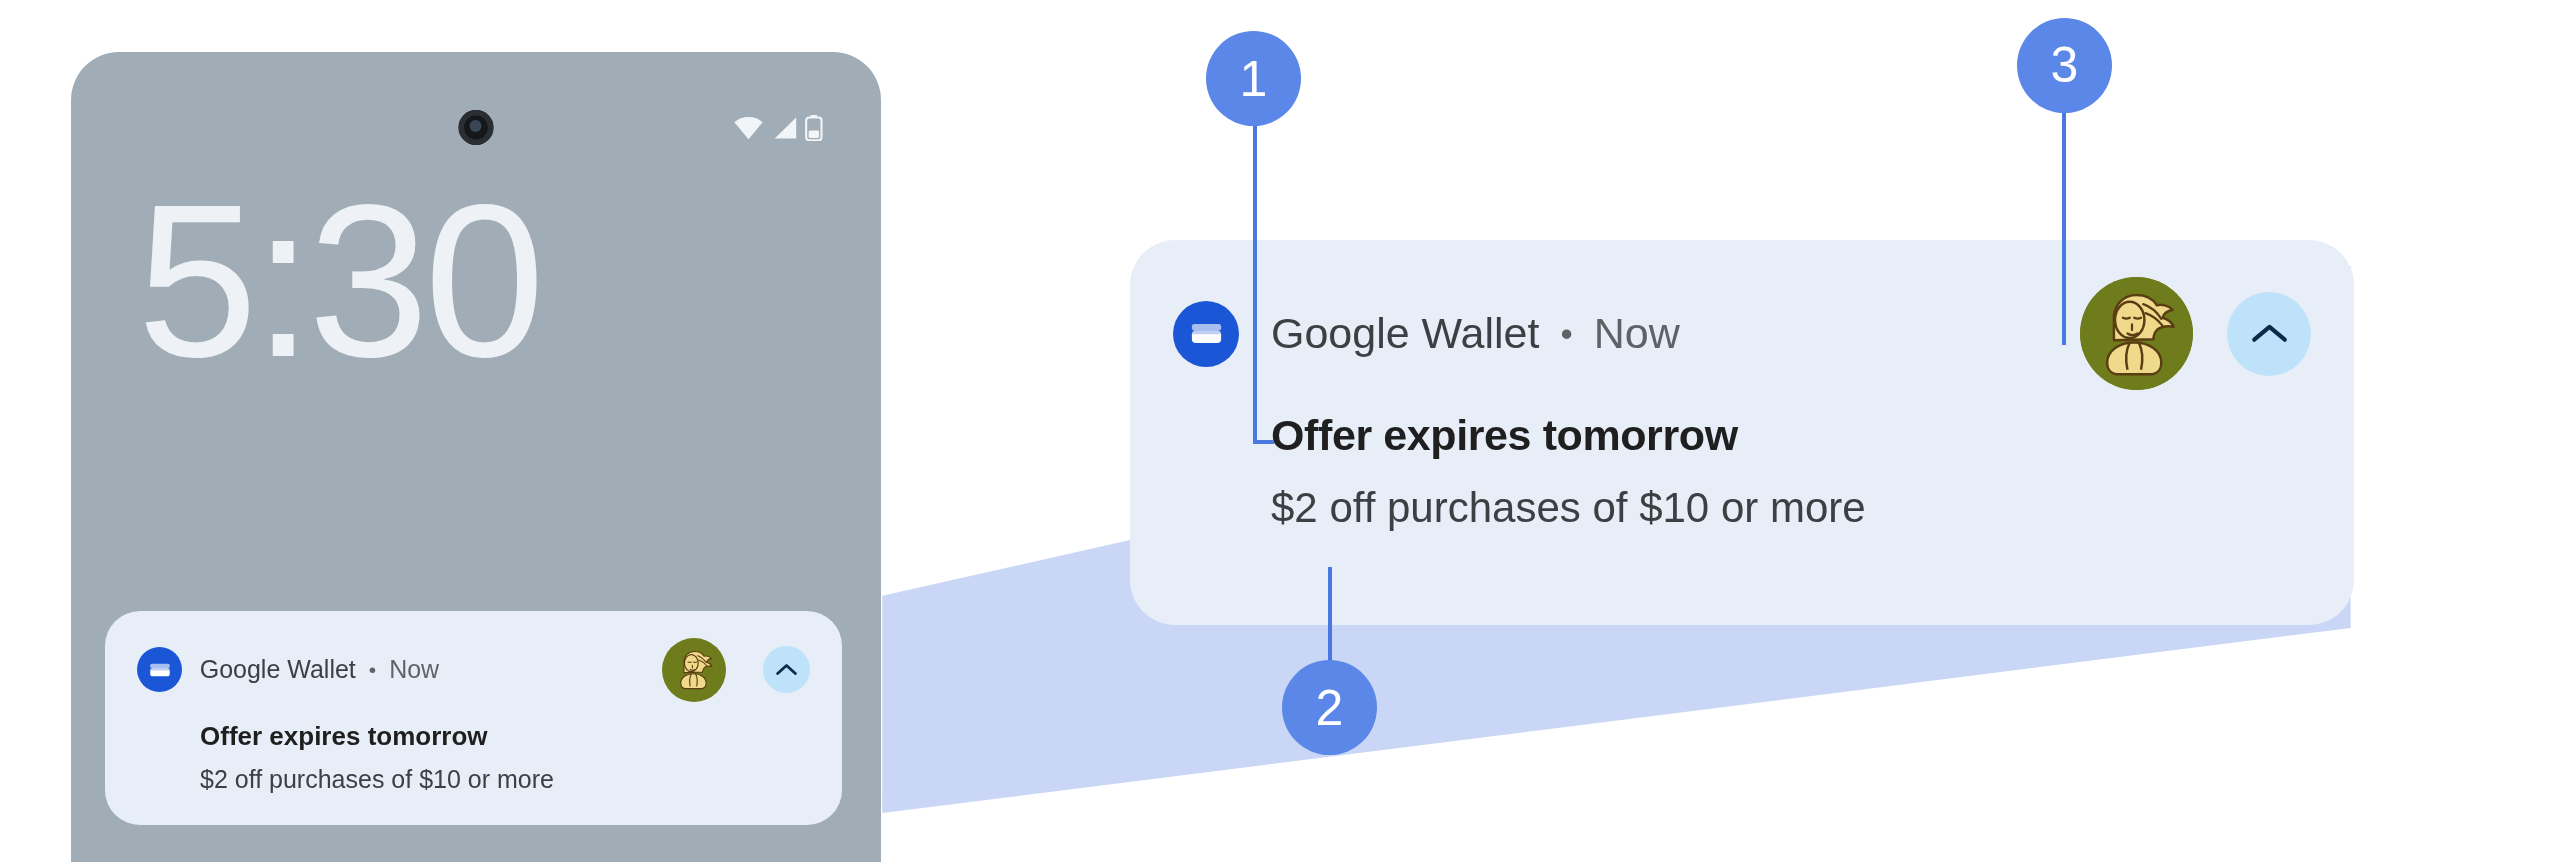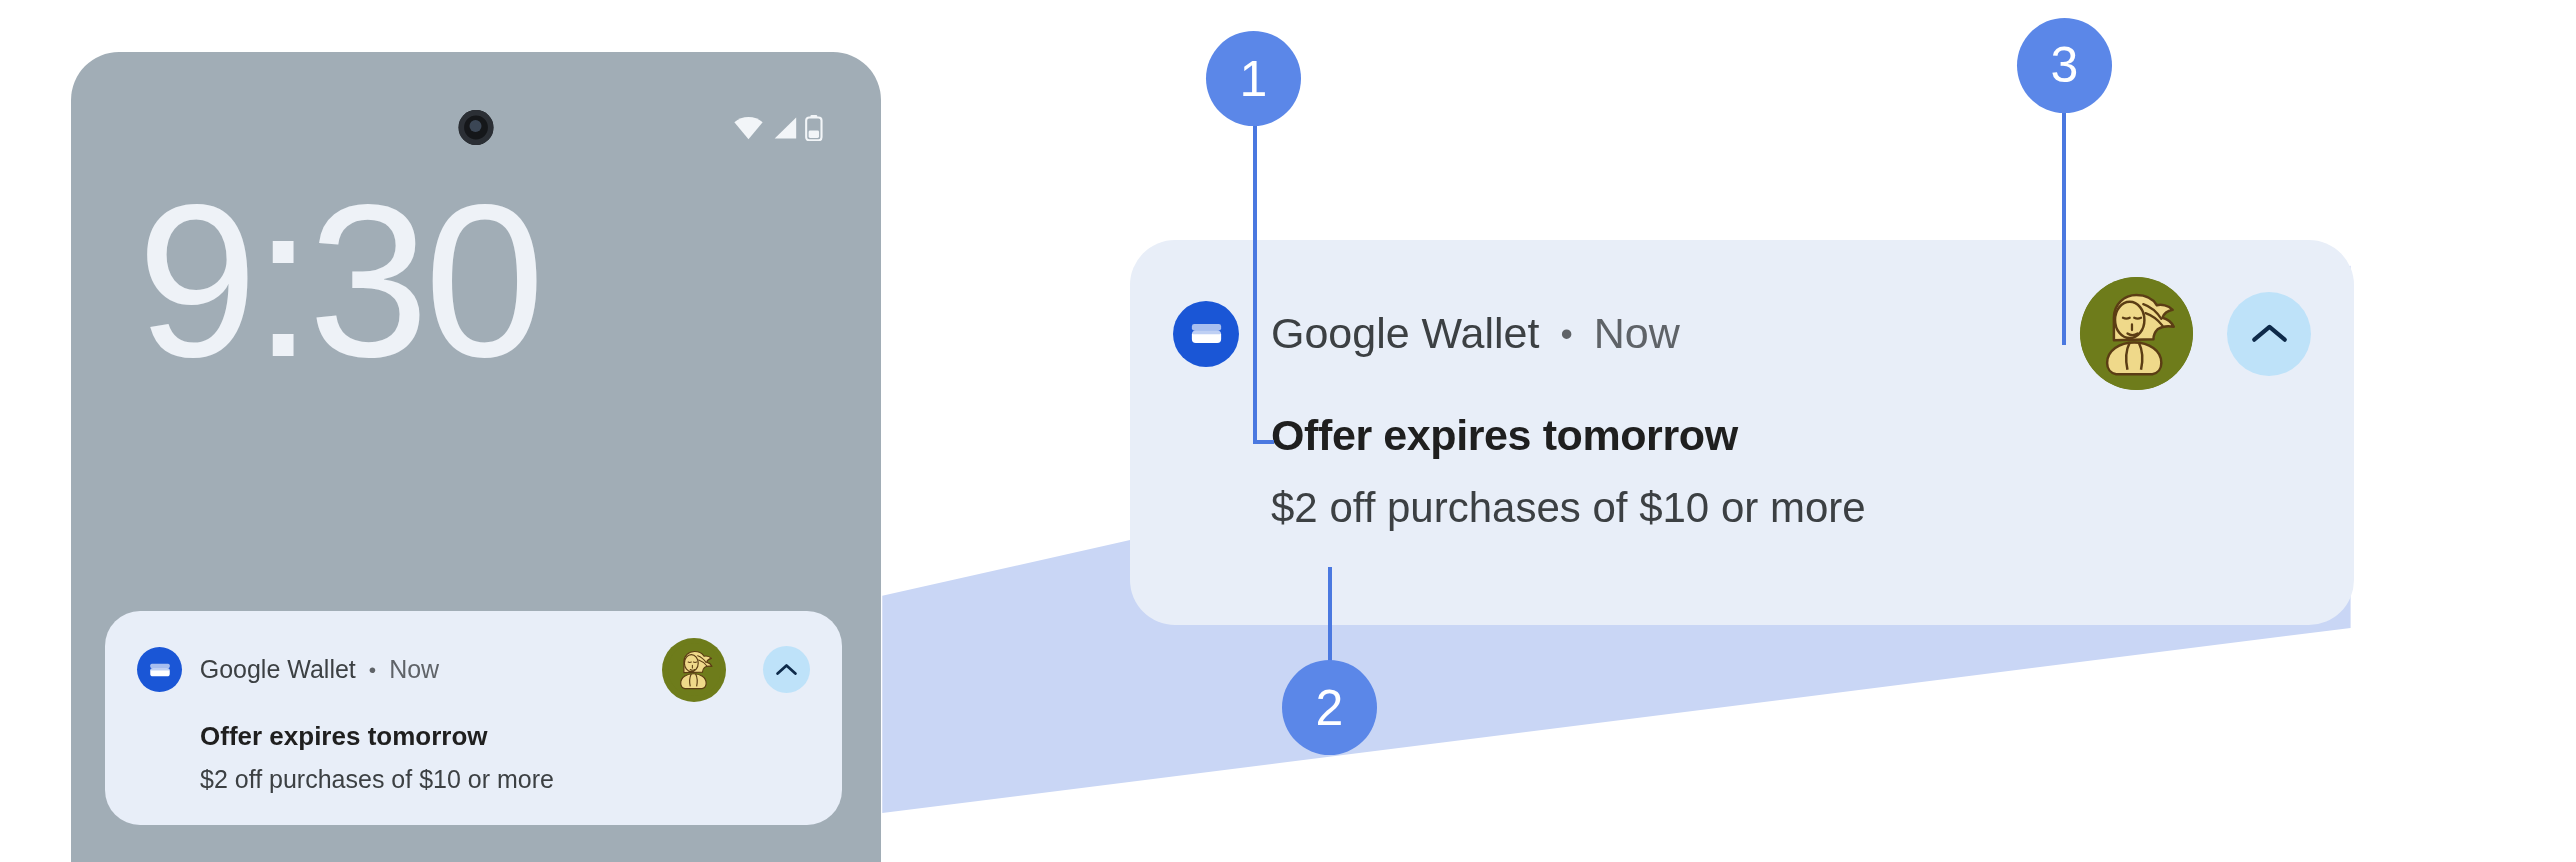--- a/index.html
+++ b/index.html
@@ -258,21 +258,21 @@
 
       <span>
         <svg width="17.7" height="26" viewBox="0 0 14 21">
           <rect x="4.2" y="0" width="5.6" height="2.4" rx="1" fill="#f2f5f8"></rect>
           <rect x="0.8" y="2.0" width="12.4" height="18.4" rx="2.4" fill="none" stroke="#f2f5f8" stroke-width="1.7"></rect>
           <rect x="2.8" y="12.6" width="8.4" height="6" rx="1.2" fill="#f2f5f8"></rect>
         </svg>
       </span>
     </div>
 
-    <div class="clock">9:30</div>
+    <div class="clock">5:30</div>
 
     <div class="notif-small">
       <div class="notif-small-head">
         <span class="wallet-badge-sm">
           <svg width="26" height="26" viewBox="0 0 24 24" aria-hidden="true">
             <rect x="3" y="6.2" width="18" height="4.1" rx="1.5" fill="#ffffff" opacity="0.62"></rect>
             <rect x="3" y="10.2" width="18" height="7.6" rx="2.4" fill="#ffffff"></rect>
             <rect x="3" y="10.2" width="18" height="2.3" rx="1" fill="#1a56d6" opacity="0.28"></rect>
           </svg>
         </span>

